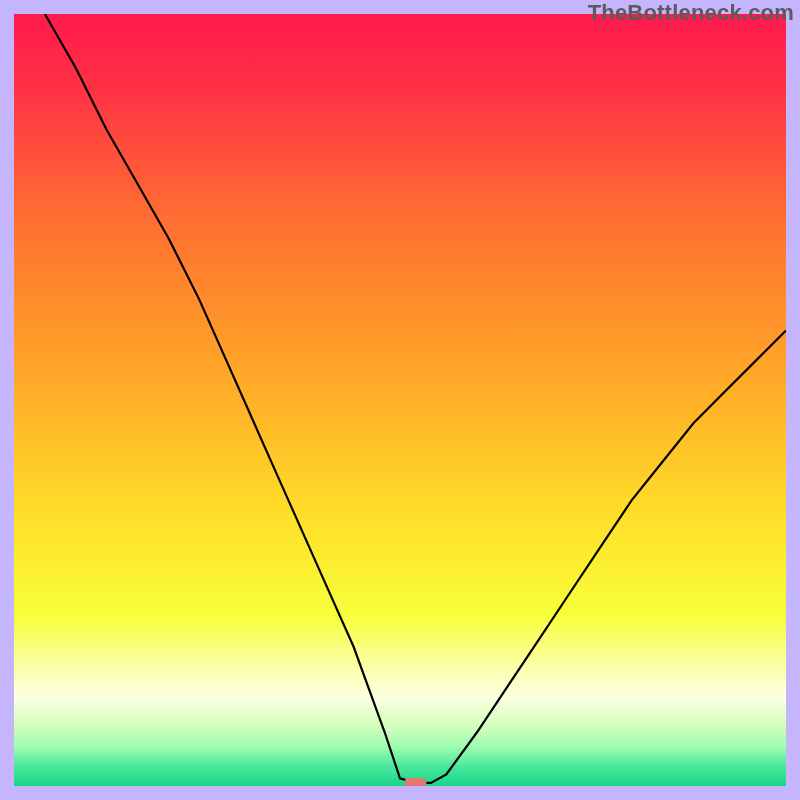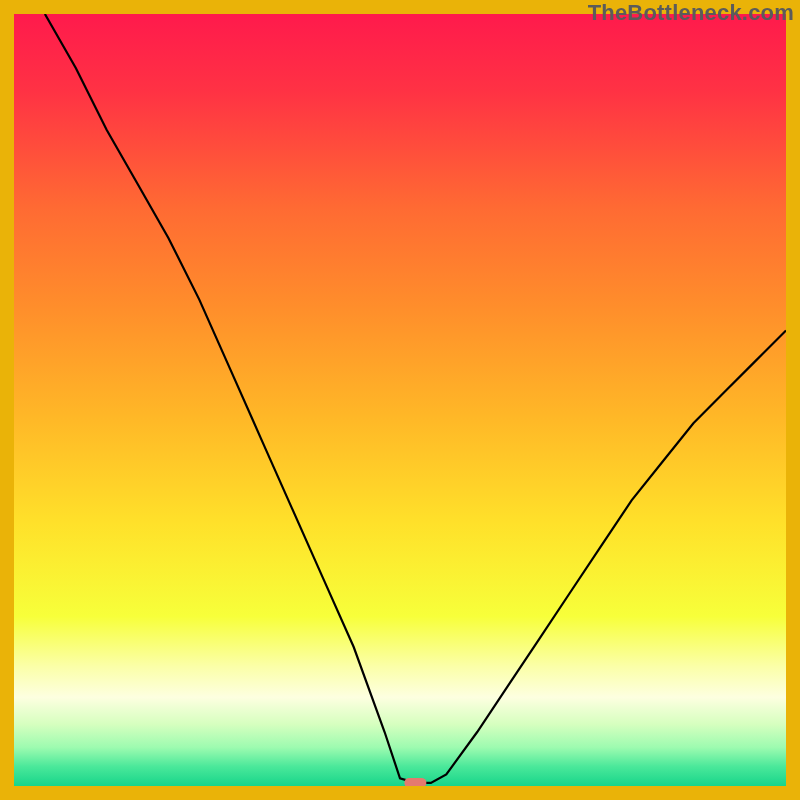--- a/index.html
+++ b/index.html
@@ -7,21 +7,21 @@
     padding: 0;
     width: 800px;
     height: 800px;
     background: #000;
     overflow: hidden;
   }
   .frame {
     position: relative;
     width: 800px;
     height: 800px;
-    background: #eab308;
+    background: #c4b5fd;
   }
   .plot-area {
     position: absolute;
     left: 14px;
     top: 14px;
     width: 772px;
     height: 772px;
     overflow: hidden;
   }
   .watermark {

